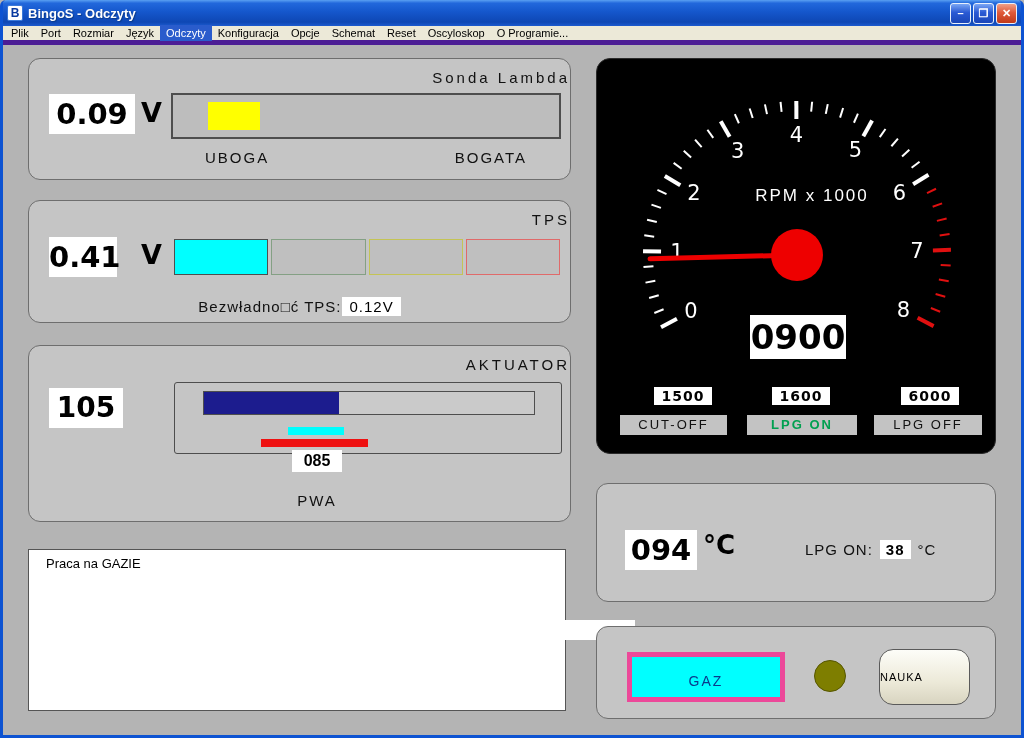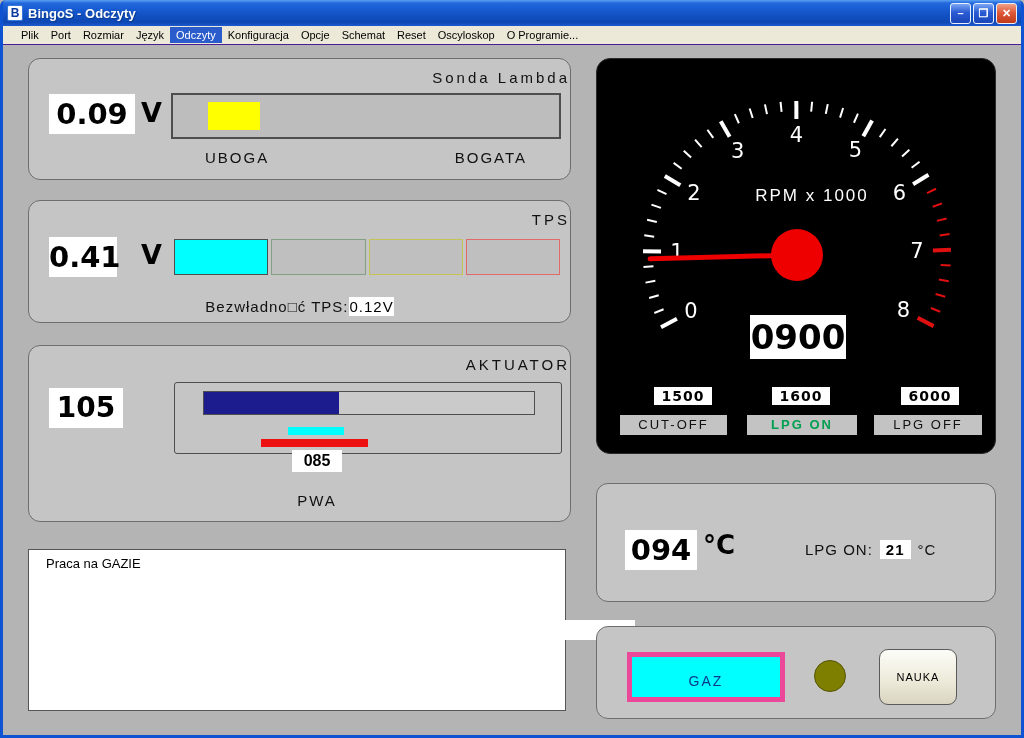--- a/index.html
+++ b/index.html
@@ -7,21 +7,21 @@
   body{font-family:"Liberation Sans",sans-serif;background:#b4b4b4}
   .window{position:relative;width:1024px;height:738px;background:#b4b4b4;border:3px solid #0d53d2;border-top:none;border-radius:6px 6px 0 0}
   
   .titlebar{height:26px;background:linear-gradient(180deg,#5aa0f2 0%,#2268dc 12%,#1557cc 45%,#0e47b4 85%,#1c5ace 100%);display:flex;align-items:center;padding:0 4px;border-radius:4px 4px 0 0}
   .win-icon{width:16px;height:16px;background:#fff;border:1px solid #3a78d8;color:#0a3aa0;font-size:12px;font-weight:bold;text-align:center;line-height:14px;border-radius:2px}
   .title{color:#fff;font-weight:bold;font-size:13px;margin-left:5px;text-shadow:1px 1px 1px #0a3a8a}
   .win-btns{margin-left:auto;display:flex;gap:2px}
   .win-btn{width:21px;height:21px;border-radius:3px;border:1px solid #e8f0fc;color:#fff;font-size:11px;font-weight:bold;line-height:19px;text-align:center;background:linear-gradient(180deg,#7aa6f4,#2a5ad4 45%,#1a46b8);cursor:default}
   .win-btn.close{background:linear-gradient(180deg,#f0a088,#e05a3a 45%,#c03a1a)}
   
-  .menubar{height:19px;background:#ece9d8;display:flex;align-items:center;font-size:11px;padding-left:12px;border-bottom:1px solid #4c1d95}
+  .menubar{height:19px;background:#ece9d8;display:flex;align-items:center;font-size:11px;padding-left:2px;border-bottom:5px solid #4c1d95}
   .menu-item{padding:2px 6px;color:#000;white-space:nowrap}
   .menu-item.active{background:#2a5ccc;color:#fff}
   
   .panel{position:absolute;background:#c5c5c5;border:1px solid #6e6e6e;border-radius:12px}
   .panel-title{position:absolute;top:10px;left:0;right:0;text-align:right;font-size:15px;letter-spacing:3px;color:#111}
   .valbox{position:absolute;background:#fff;color:#000;font-weight:bold;text-align:center;font-family:"DejaVu Sans",sans-serif}
   .unit{position:absolute;font-weight:bold;color:#000;font-family:"DejaVu Sans",sans-serif}
   
   #panel-lambda{left:25px;top:58px;width:543px;height:122px}
   .vb-lambda{left:20px;top:35px;width:86px;height:40px;font-size:29px;line-height:40px}
@@ -33,21 +33,21 @@
   #panel-tps{left:25px;top:200px;width:543px;height:123px}
   .vb-tps{left:20px;top:36px;width:68px;height:40px;font-size:29px;line-height:40px}
   .unit-tps{left:112px;top:38px;font-size:27px}
   .tps-bar{position:absolute;left:145px;top:38px;width:386px;height:36px;display:flex;gap:3px}
   .tps-seg{flex:1;background:#bfbfbf}
   .tps-seg.s1{background:#00ffff;border:1px solid #4e4e4e}
   .tps-seg.s2{border:1px solid #84a084}
   .tps-seg.s3{border:1px solid #c4c455}
   .tps-seg.s4{border:1px solid #e06a6a}
   .tps-inertia{position:absolute;top:96px;left:0;right:0;display:flex;justify-content:center;align-items:center;gap:1px;font-size:15px;letter-spacing:1px;color:#111}
-  .inertia-box{background:#fff;padding:1px 0;font-size:15px;color:#000}
+  .inertia-box{background:#fff;padding:1px 7px;font-size:15px;color:#000}
   
   #panel-act{left:25px;top:345px;width:543px;height:177px}
   .vb-act{left:20px;top:42px;width:74px;height:40px;font-size:28px;line-height:40px}
   .act-frame{position:absolute;left:145px;top:36px;width:388px;height:72px;border:1px solid #4e4e4e;border-radius:3px}
   .act-track{position:absolute;left:28px;top:8px;width:332px;height:24px;background:#cacaca;border:1px solid #4e4e4e}
   .act-fill{height:100%;background:#1c1c8e}
   .act-cyan{position:absolute;left:113px;top:44px;width:56px;height:8px;background:#00ffff}
   .act-red{position:absolute;left:86px;top:56px;width:107px;height:8px;background:#ee1111}
   .act-caret{position:absolute;left:263px;top:106px;width:50px;text-align:center;font-size:14px;color:#111}
   .act-pwabox{position:absolute;left:263px;top:104px;width:50px;height:22px;background:#fff;text-align:center;font-size:16px;font-weight:600;line-height:22px;color:#000}
@@ -67,21 +67,21 @@
   
   #panel-temp{left:593px;top:483px;width:400px;height:119px}
   .vb-temp{left:28px;top:46px;width:72px;height:40px;font-size:29px;line-height:40px}
   .unit-temp{left:106px;top:46px;font-size:26px}
   .temp-lpg{position:absolute;left:208px;top:56px;display:flex;align-items:center;gap:7px;font-size:15px;letter-spacing:1px;color:#111}
   .temp-lpg .mini{background:#fff;color:#000;padding:1px 6px;font-size:15px;font-weight:600}
   
   #panel-ctrl{left:593px;top:626px;width:400px;height:93px}
   .btn-gaz{position:absolute;left:30px;top:25px;width:158px;height:50px;background:#00ffff;border:5px solid #ec4899;font-size:14px;letter-spacing:2px;color:#0a3a8c;text-align:center;line-height:48px;cursor:default}
   .indicator{position:absolute;left:217px;top:33px;width:32px;height:32px;border-radius:50%;background:#7e7e00;border:1px solid #565600}
-  .btn-nauka{position:absolute;left:282px;top:22px;width:78px;height:56px;background:linear-gradient(180deg,#fdfdf8,#ece9d8 60%,#d8d4c0);border:1px solid #5a5a5a;border-radius:9px;font-size:11px;color:#000;text-align:center;line-height:54px;letter-spacing:1px;cursor:default}
+  .btn-nauka{position:absolute;left:282px;top:22px;width:91px;height:56px;background:linear-gradient(180deg,#fdfdf8,#ece9d8 60%,#d8d4c0);border:1px solid #5a5a5a;border-radius:14px;font-size:11px;color:#000;text-align:left;line-height:54px;letter-spacing:1px;cursor:default}
 </style>
 </head>
 <body>
 
 <div class="window">
 
   <div class="titlebar">
     <div class="win-icon">B</div>
     <div class="title">BingoS - Odczyty</div>
     <div class="win-btns">
@@ -217,21 +217,21 @@
     <div class="tach-plate" style="left:23px;width:107px">CUT-OFF</div>
     <div class="tach-plate lpgon" style="left:150px;width:110px">LPG ON</div>
     <div class="tach-plate" style="left:277px;width:108px">LPG OFF</div>
   </div>
 
   <div class="panel" id="panel-temp">
     <div class="valbox vb-temp">094</div>
     <div class="unit unit-temp">°C</div>
     <div class="temp-lpg">
       <span>LPG ON:</span>
-      <span class="mini">21</span>
+      <span class="mini">38</span>
       <span>°C</span>
     </div>
   </div>
 
   <div class="panel" id="panel-ctrl">
     <div class="btn-gaz">GAZ</div>
     <div class="indicator"></div>
     <div class="btn-nauka">NAUKA</div>
   </div>
 

